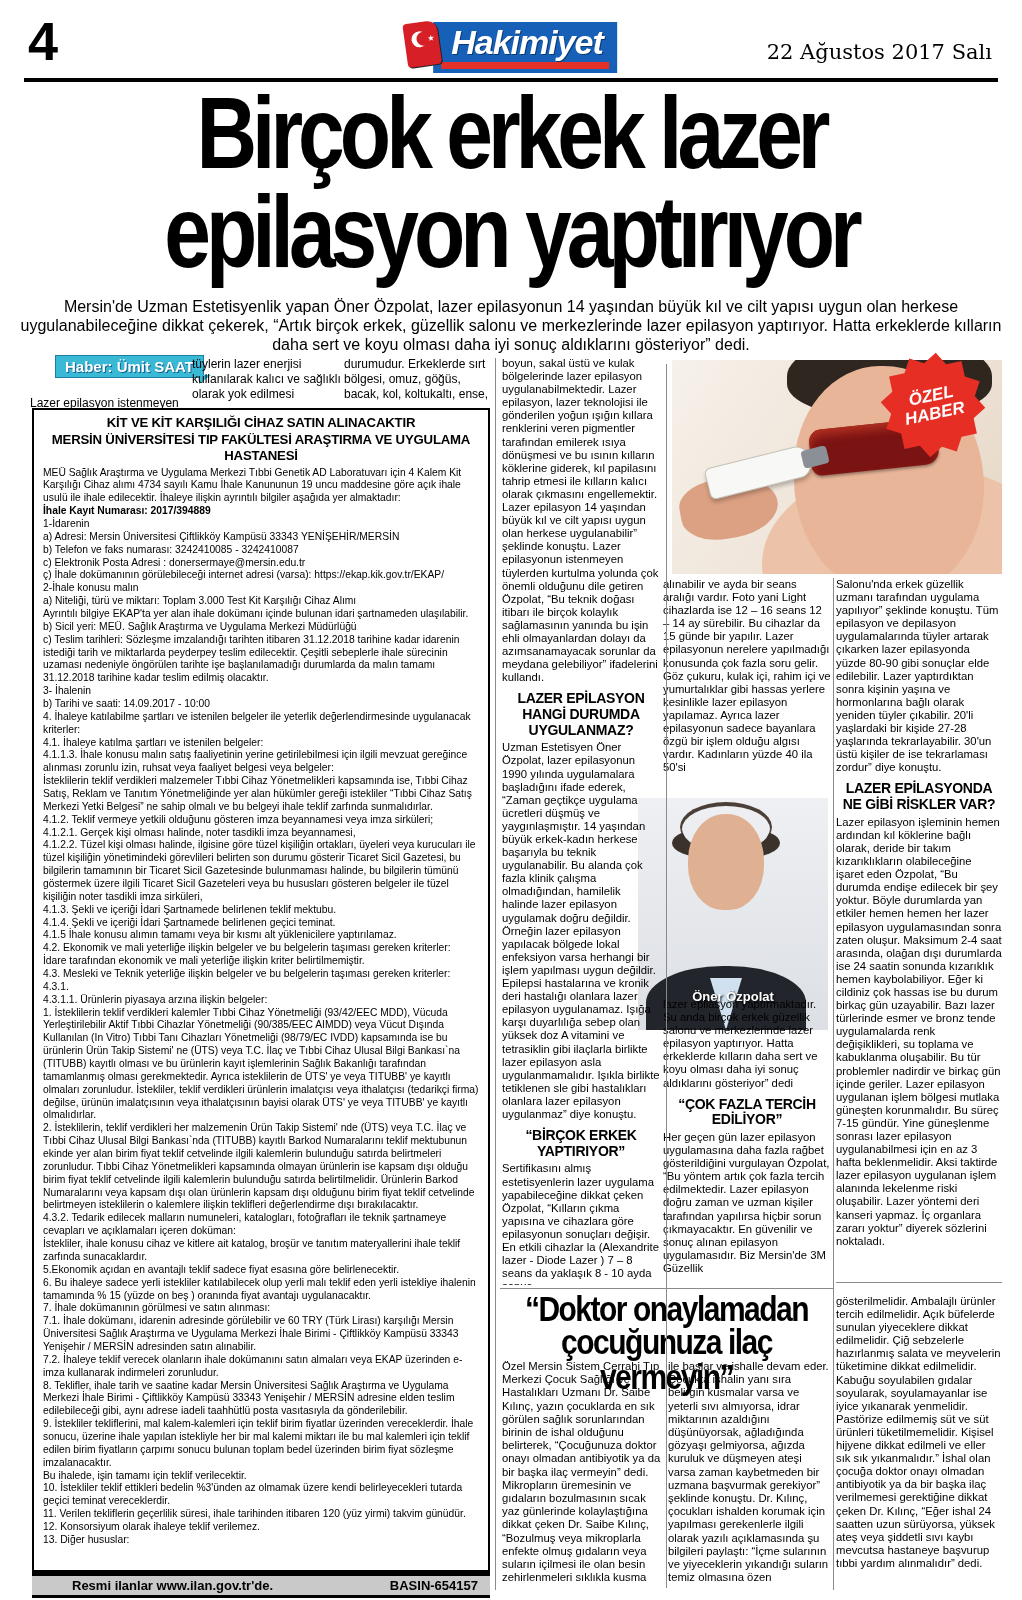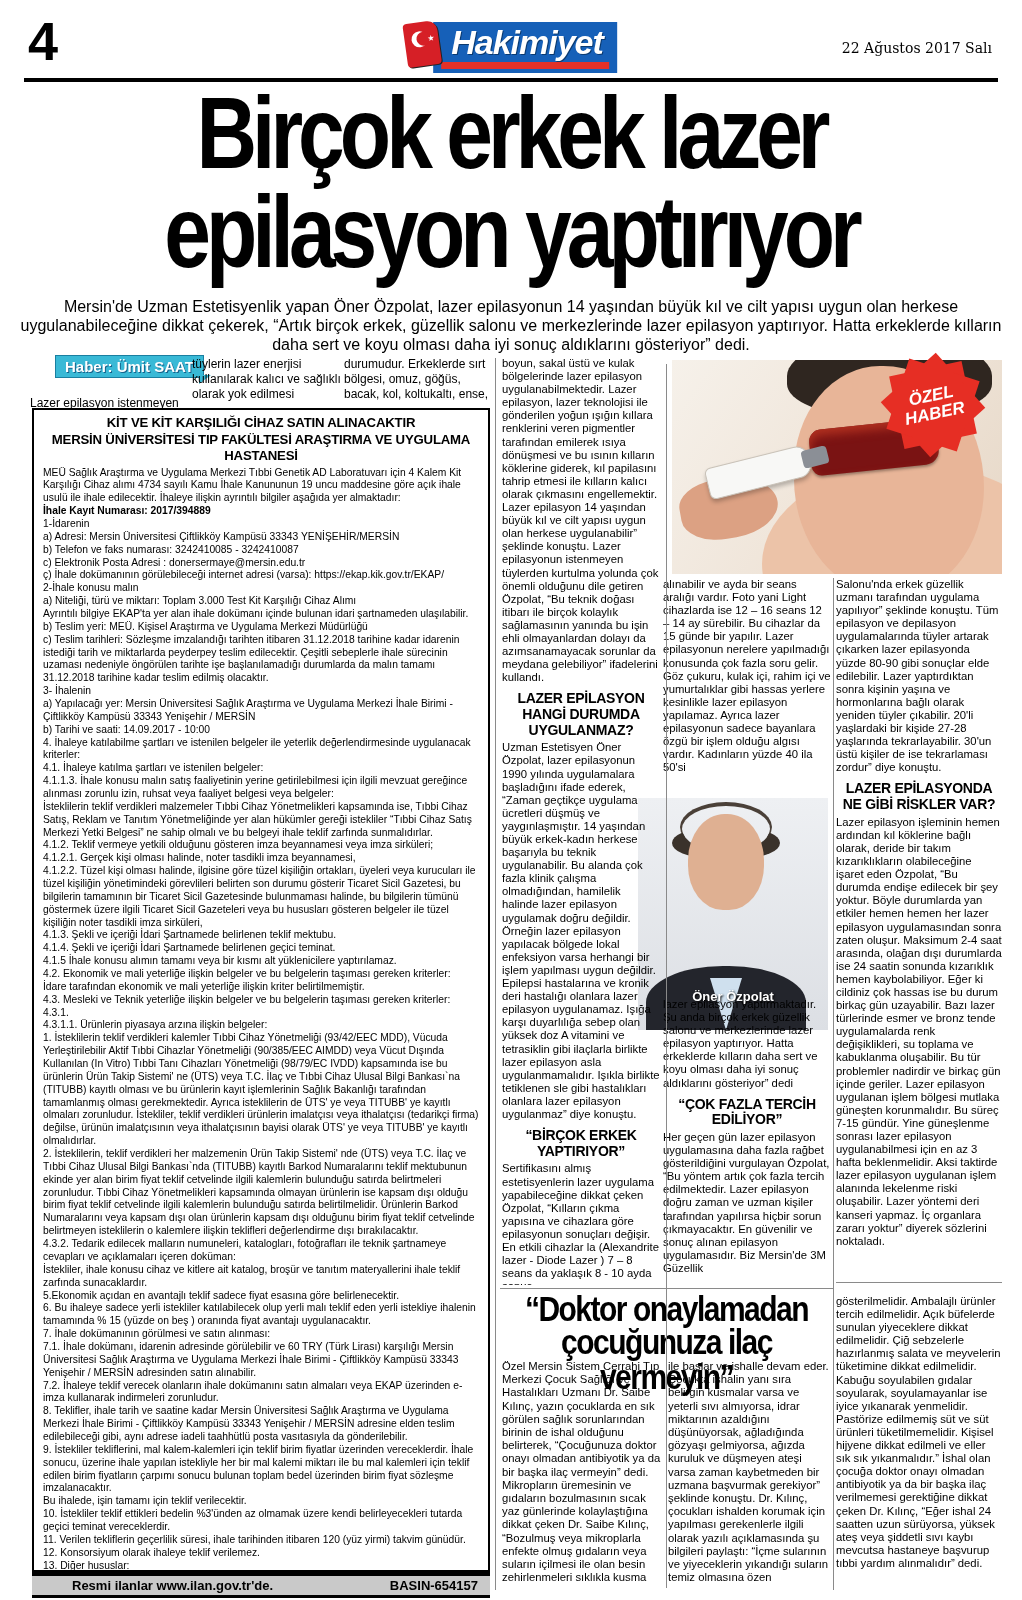--- a/index.html
+++ b/index.html
@@ -8,21 +8,21 @@
   
   .pagenum{position:absolute;left:28px;top:14px;font-size:54px;font-weight:bold;line-height:1;}
   .logo{position:absolute;left:50%;top:22px;transform:translateX(-50%);display:flex;align-items:flex-start;}
   .flag{width:34px;height:44px;background:#d61f26;border-radius:4px 10px 4px 4px;position:relative;margin-right:-6px;z-index:2;transform:rotate(-8deg);box-shadow:1px 1px 0 #222;}
   .flag .crescent{position:absolute;left:7px;top:9px;width:16px;height:16px;border-radius:50%;background:#fff;}
   .flag .crescent::after{content:"";position:absolute;left:5px;top:1px;width:14px;height:14px;border-radius:50%;background:#d61f26;}
   .flag .star{position:absolute;right:4px;top:13px;color:#fff;font-size:8px;}
   .logobox{background:#1660b8;padding:3px 14px 0 18px;position:relative;}
   .logotext{color:#fff;font-weight:bold;font-style:italic;font-size:34px;letter-spacing:-1px;line-height:1.05;text-shadow:1px 1px 0 #0b3a70;}
   .logobar{height:7px;background:#e33128;margin:1px -6px 4px -10px;}
-  .dateline{position:absolute;right:30px;top:40px;font-family:"DejaVu Serif",serif;font-size:14px;}
+  .dateline{position:absolute;right:30px;top:40px;font-family:"DejaVu Serif",serif;font-size:21px;}
   .toprule{position:absolute;left:24px;right:24px;top:78px;height:4px;background:#000;}
   
   .headline{position:absolute;top:84px;left:0;width:100%;text-align:center;font-weight:800;
             font-size:84px;letter-spacing:-5px;line-height:0.97;transform:scaleY(1.22);transform-origin:top center;}
   .lede{position:absolute;top:297px;left:20px;width:982px;text-align:center;font-size:16px;line-height:1.2;}
   
   .byline{position:absolute;left:55px;top:355px;background:#39b9d6;border:1px solid #1a7fa0;color:#fff;
           font-weight:bold;font-size:15px;padding:2px 9px;text-shadow:1px 1px 0 #16618a;}
   .byline::after{content:"";position:absolute;right:-8px;bottom:-7px;border-left:12px solid #39b9d6;border-bottom:9px solid transparent;}
   .icol{position:absolute;font-size:12px;line-height:1.25;}
@@ -123,24 +123,23 @@
         <p class="np">MEÜ Sağlık Araştırma ve Uygulama Merkezi Tıbbi Genetik AD Laboratuvarı için 4 Kalem Kit Karşılığı Cihaz alımı 4734 sayılı Kamu İhale Kanununun 19 uncu maddesine göre açık ihale usulü ile ihale edilecektir.  İhaleye ilişkin ayrıntılı bilgiler aşağıda yer almaktadır:</p>
         <p class="np b">İhale Kayıt Numarası: 2017/394889</p>
         <p class="np">1-İdarenin</p>
         <p class="np">a) Adresi: Mersin Üniversitesi Çiftlikköy Kampüsü 33343 YENİŞEHİR/MERSİN</p>
         <p class="np">b) Telefon ve faks numarası: 3242410085 - 3242410087</p>
         <p class="np">c) Elektronik Posta Adresi       : donersermaye@mersin.edu.tr</p>
         <p class="np">ç) İhale dokümanının görülebileceği internet adresi (varsa): https://ekap.kik.gov.tr/EKAP/</p>
         <p class="np">2-İhale konusu malın</p>
         <p class="np">a) Niteliği, türü ve miktarı: Toplam 3.000 Test Kit Karşılığı Cihaz Alımı</p>
         <p class="np">Ayrıntılı bilgiye EKAP'ta yer alan ihale dokümanı içinde bulunan idari şartnameden ulaşılabilir.</p>
-        <p class="np">b) Teslim yeri: MEÜ. Kişisel Araştırma ve Uygulama Merkezi Müdürlüğü</p>
+        <p class="np">b) Sicil yeri: MEÜ. Sağlık Araştırma ve Uygulama Merkezi Müdürlüğü</p>
         <p class="np">c) Teslim tarihleri: Sözleşme imzalandığı tarihten itibaren 31.12.2018 tarihine kadar idarenin istediği tarih ve miktarlarda peyderpey teslim edilecektir. Çeşitli sebeplerle ihale sürecinin uzaması nedeniyle öngörülen tarihte işe başlanılamadığı durumlarda da malın tamamı 31.12.2018 tarihine kadar teslim edilmiş olacaktır.</p>
         <p class="np">3- İhalenin</p>
-        <p class="np">a) Yapılacağı yer: Mersin Üniversitesi Sağlık Araştırma ve Uygulama Merkezi İhale Birimi - Çiftlikköy Kampüsü 33343 Yenişehir / MERSİN</p>
         <p class="np">b) Tarihi ve saati: 14.09.2017 - 10:00</p>
         <p class="np">4. İhaleye katılabilme şartları ve istenilen belgeler ile yeterlik değerlendirmesinde uygulanacak kriterler:</p>
         <p class="np">4.1. İhaleye katılma şartları ve istenilen belgeler:</p>
         <p class="np">4.1.1.3. İhale konusu malın satış faaliyetinin yerine getirilebilmesi için ilgili mevzuat gereğince alınması zorunlu izin, ruhsat veya faaliyet belgesi veya belgeler:</p>
         <p class="np">İsteklilerin teklif verdikleri malzemeler Tıbbi Cihaz Yönetmelikleri kapsamında ise, Tıbbi Cihaz Satış, Reklam ve Tanıtım Yönetmeliğinde yer alan hükümler gereği istekliler “Tıbbi Cihaz Satış Merkezi Yetki Belgesi” ne sahip olmalı ve bu belgeyi ihale teklif zarfında sunmalıdırlar.</p>
         <p class="np">4.1.2. Teklif vermeye yetkili olduğunu gösteren imza beyannamesi veya imza sirküleri;</p>
         <p class="np">4.1.2.1. Gerçek kişi olması halinde, noter tasdikli imza beyannamesi,</p>
         <p class="np">4.1.2.2. Tüzel kişi olması halinde, ilgisine göre tüzel kişiliğin ortakları, üyeleri veya kurucuları ile tüzel kişiliğin yönetimindeki görevlileri belirten son durumu gösterir Ticaret Sicil Gazetesi, bu bilgilerin tamamının bir Ticaret Sicil Gazetesinde bulunmaması halinde, bu bilgilerin tümünü göstermek üzere ilgili Ticaret Sicil Gazeteleri veya bu hususları gösteren belgeler ile tüzel kişiliğin noter tasdikli imza sirküleri,</p>
         <p class="np">4.1.3. Şekli ve içeriği İdari Şartnamede belirlenen teklif mektubu.</p>
         <p class="np">4.1.4. Şekli ve içeriği İdari Şartnamede belirlenen geçici teminat.</p>

